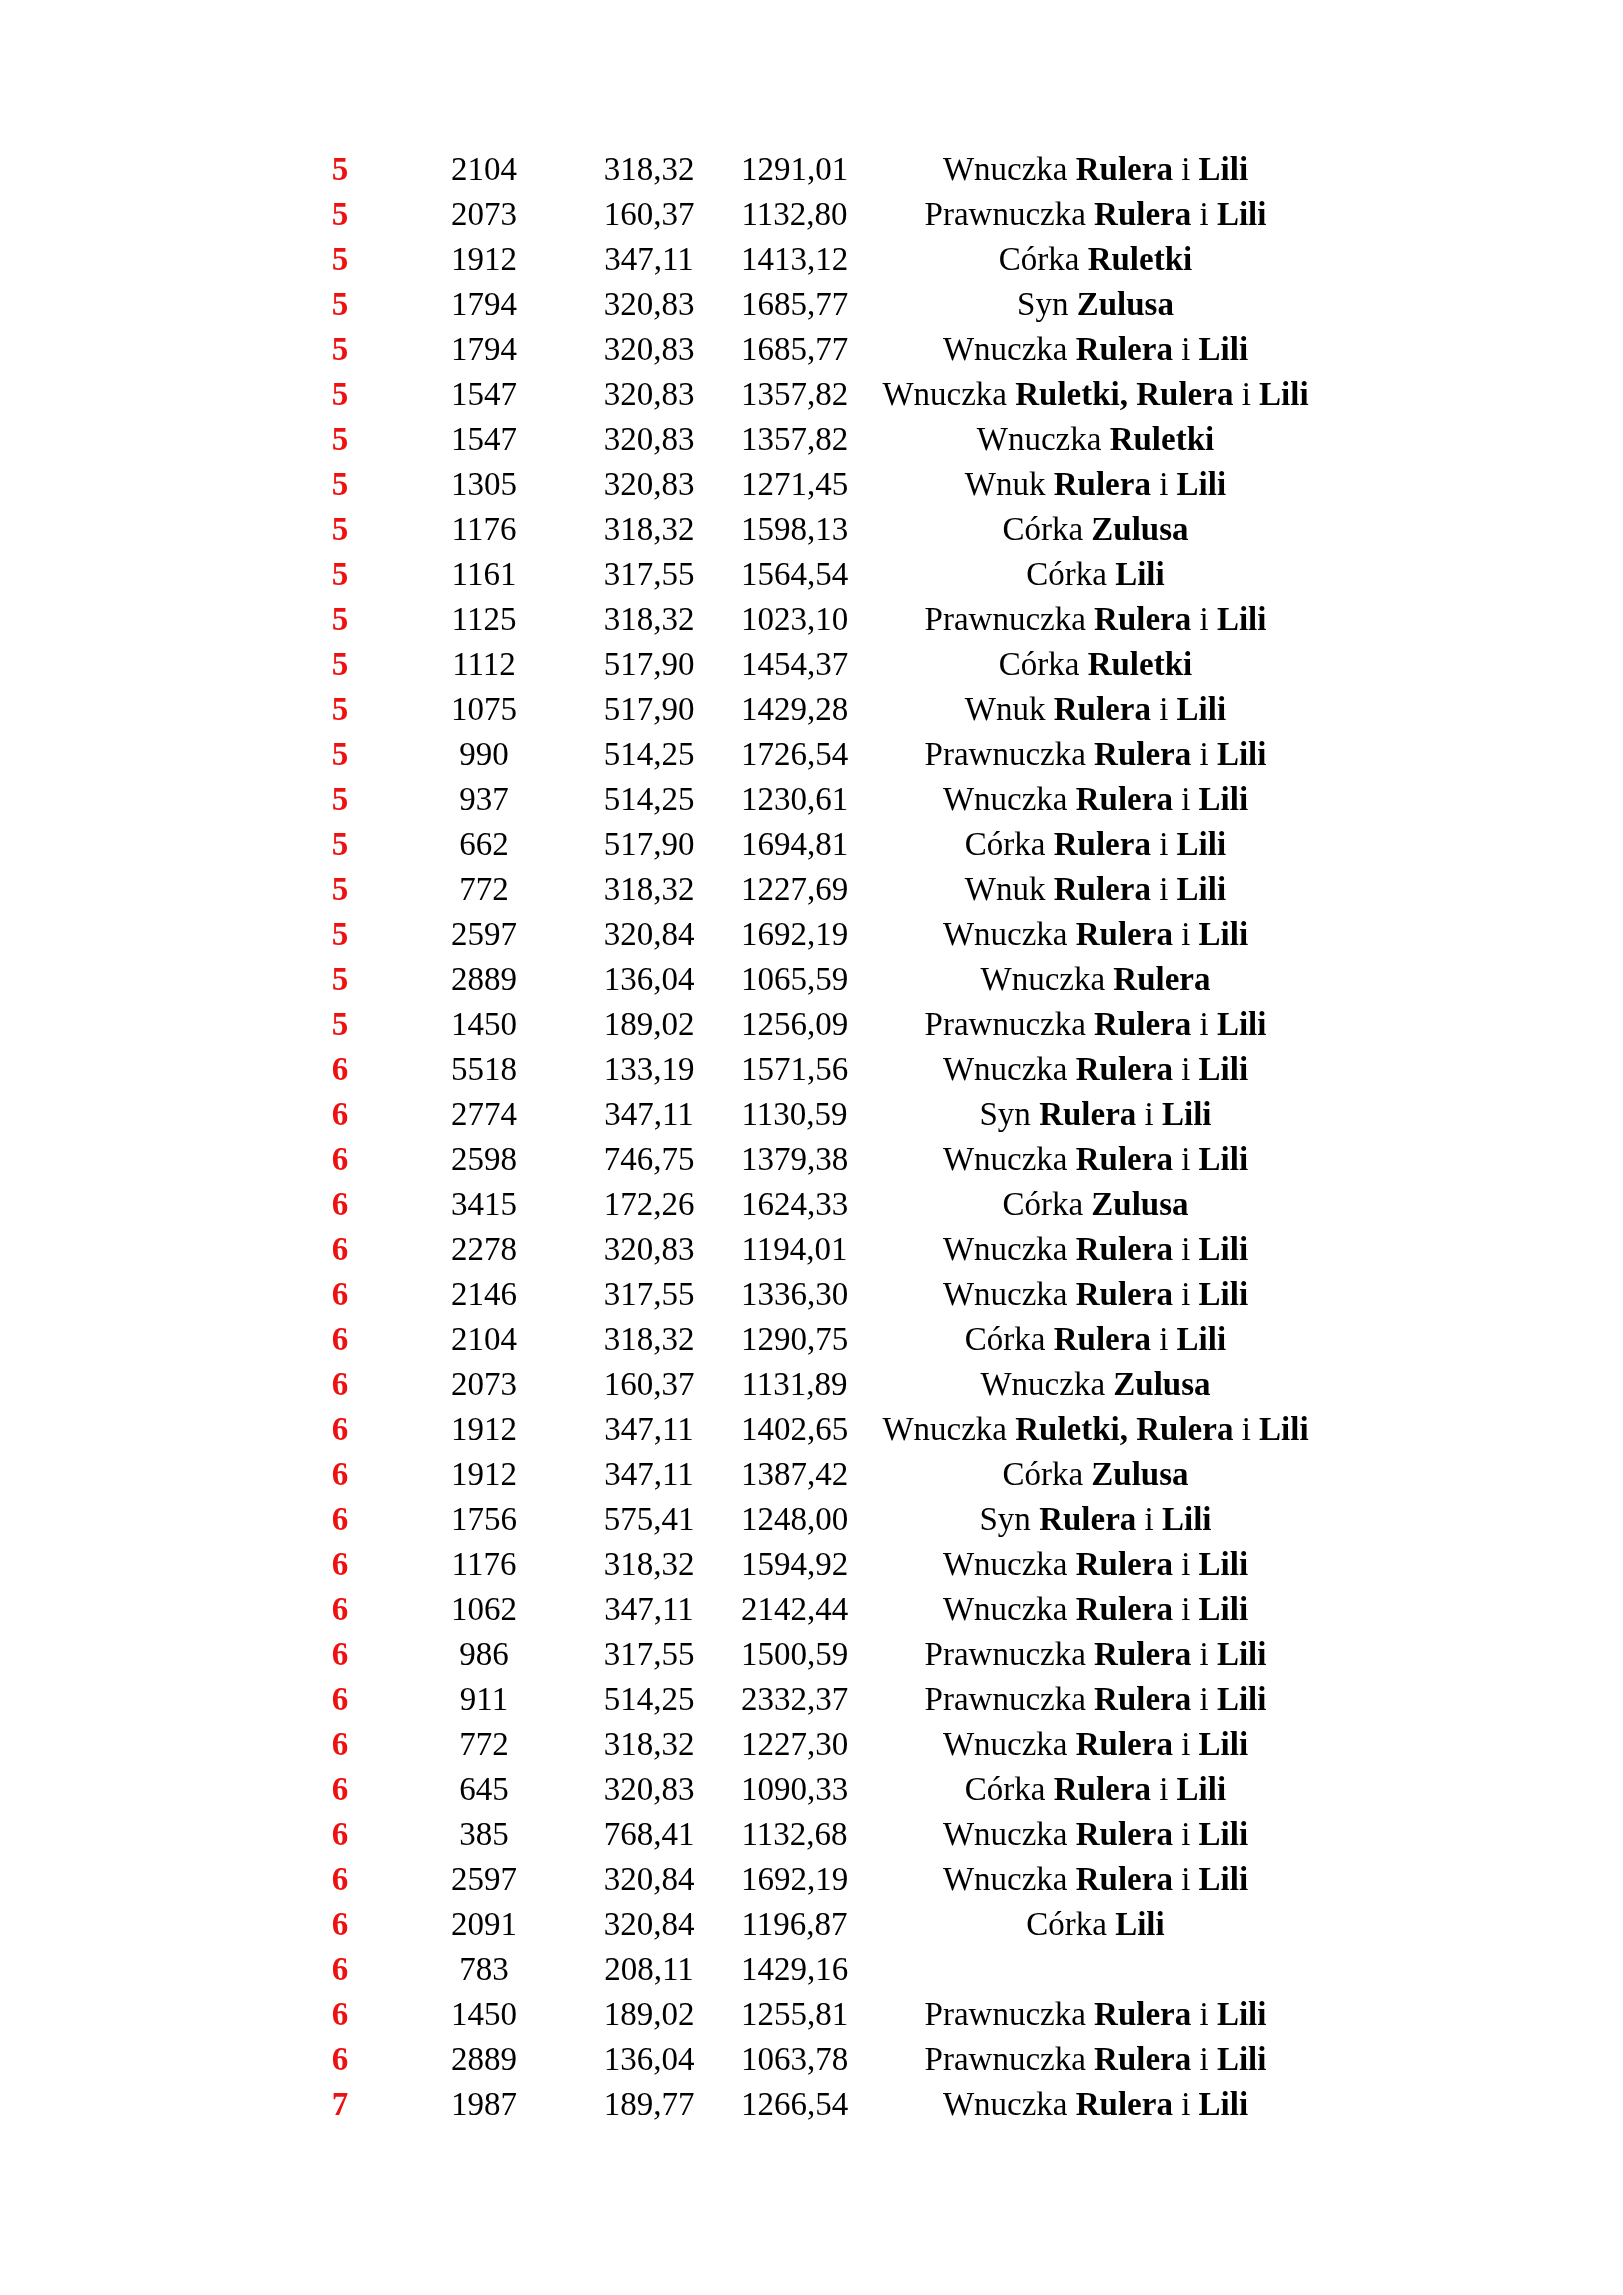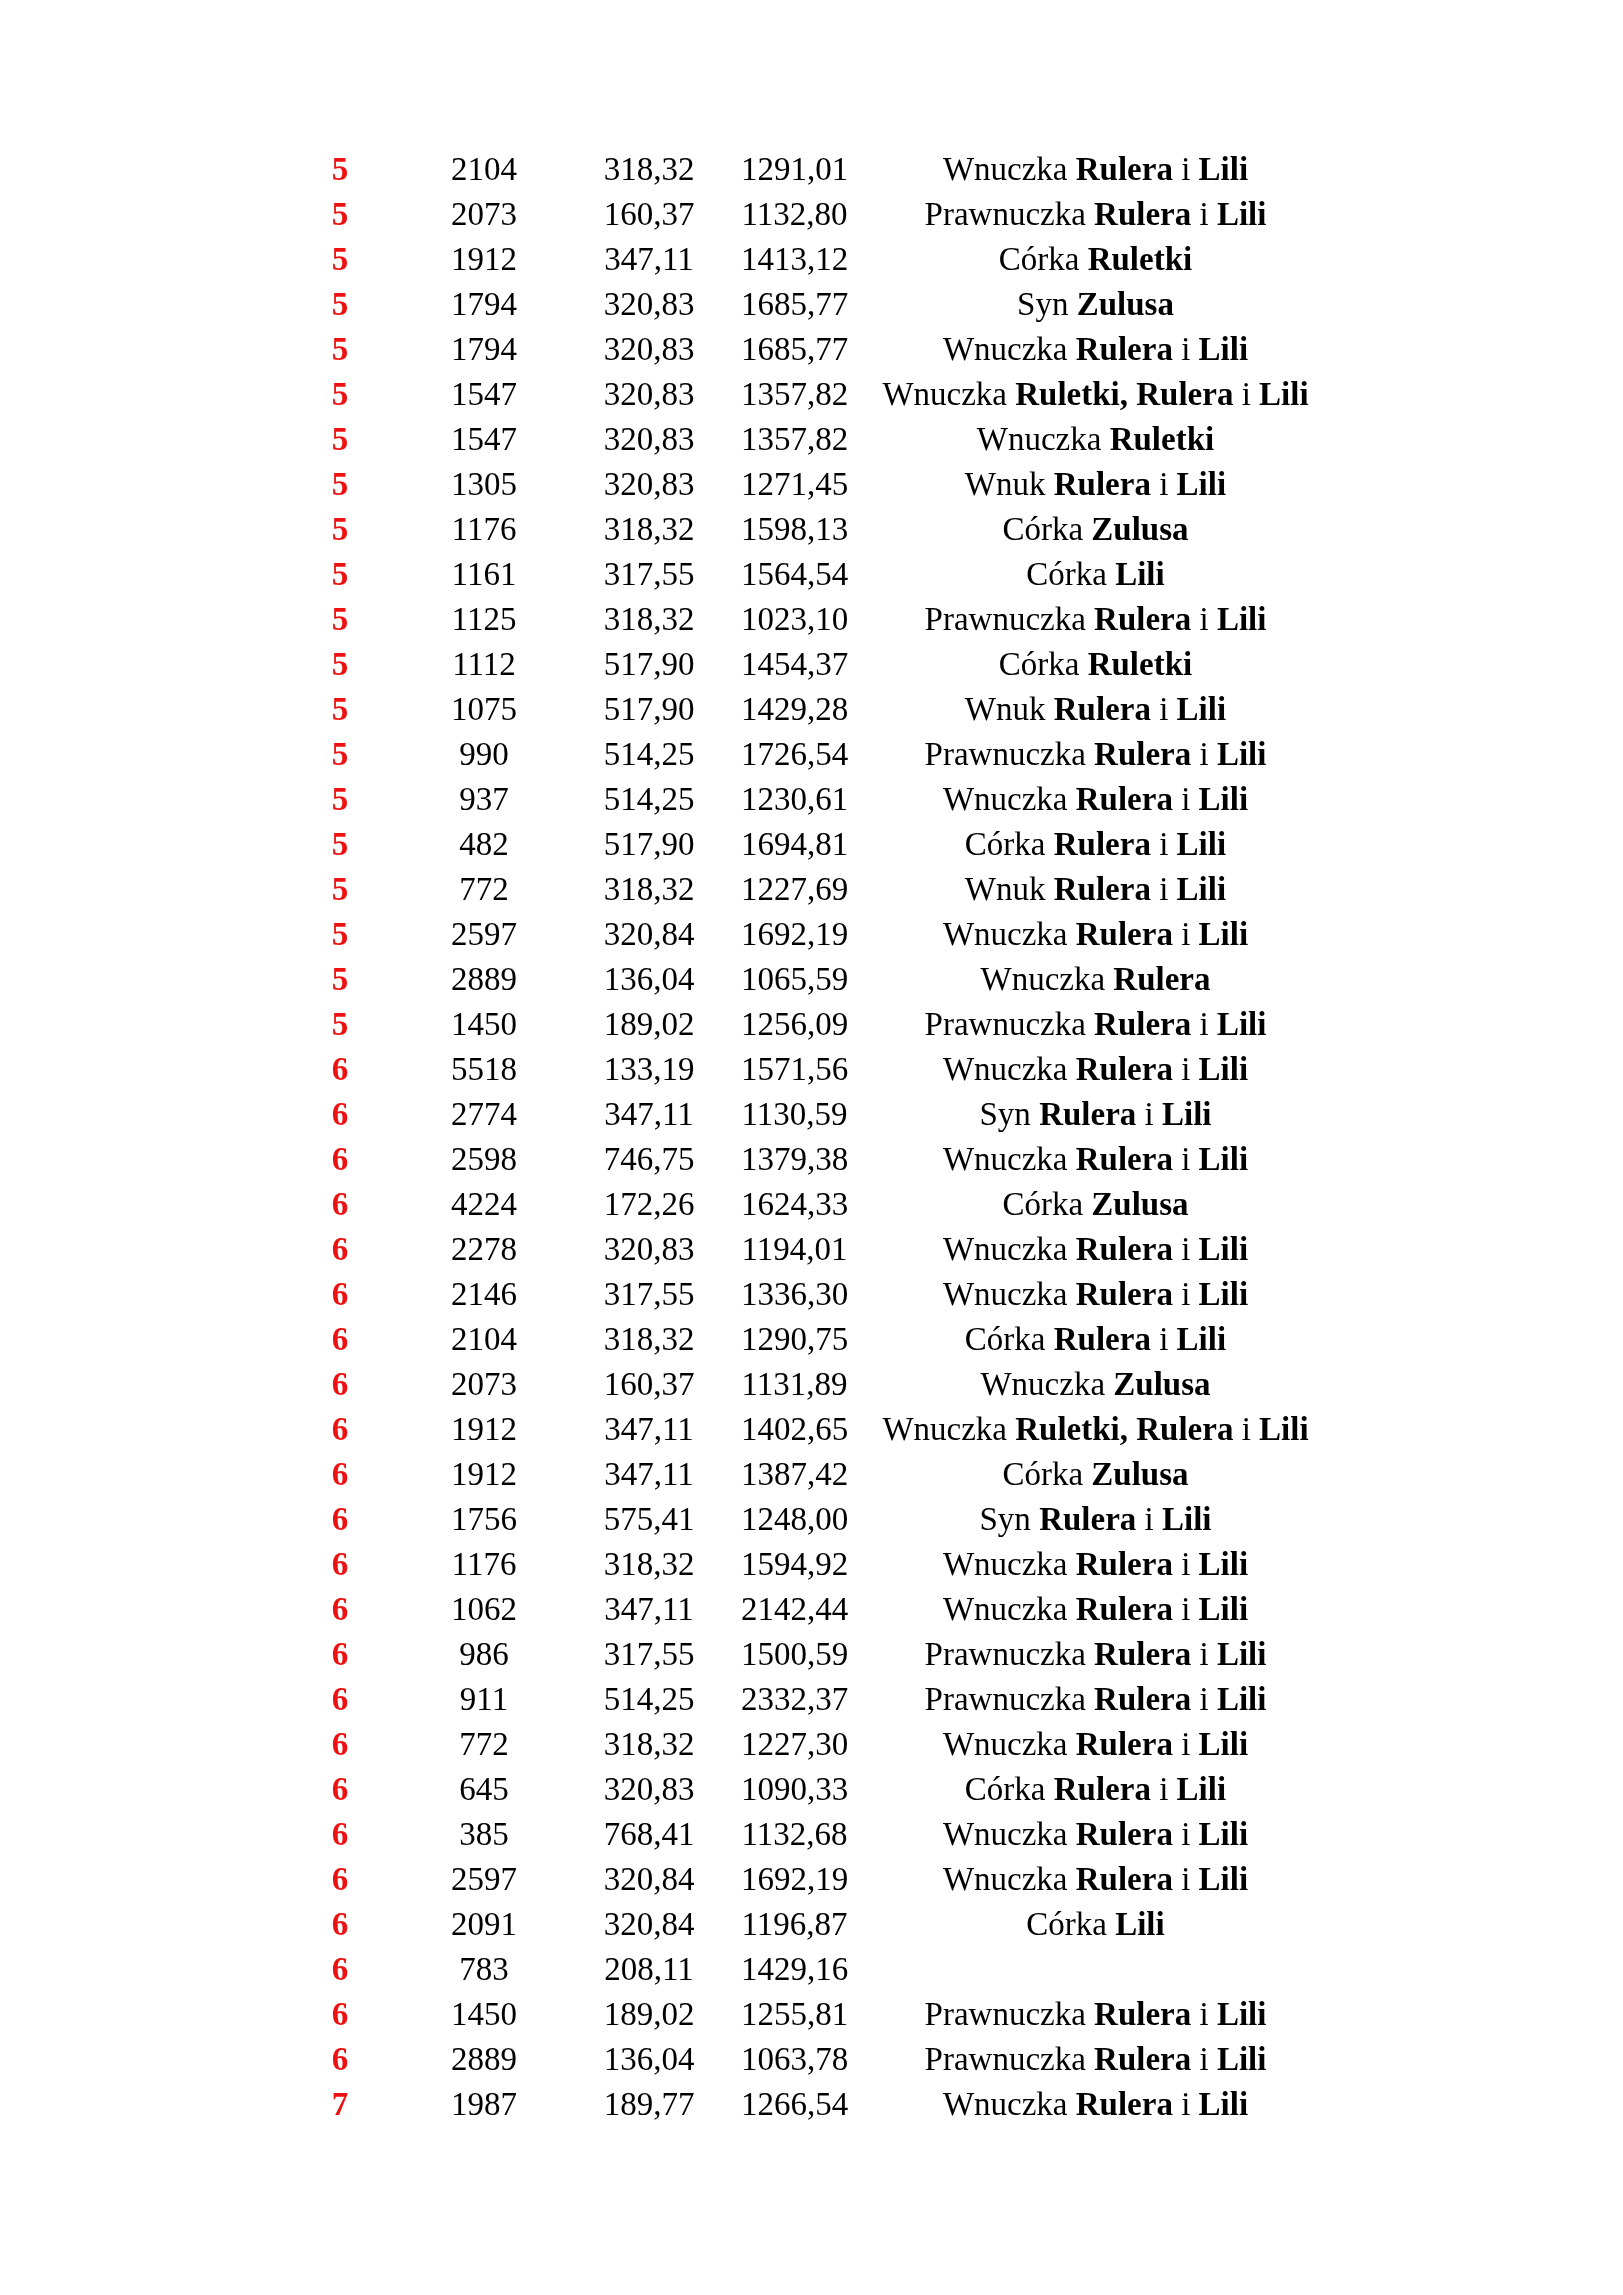--- a/index.html
+++ b/index.html
@@ -143,21 +143,21 @@
   <div class="row">
     <span class="cell gen">5</span>
     <span class="cell v1">937</span>
     <span class="cell v2">514,25</span>
     <span class="cell v3">1230,61</span>
     <span class="cell desc"><span>Wnuczka </span><b>Rulera</b><span> i </span><b>Lili</b></span>
   </div>
 
   <div class="row">
     <span class="cell gen">5</span>
-    <span class="cell v1">482</span>
+    <span class="cell v1">662</span>
     <span class="cell v2">517,90</span>
     <span class="cell v3">1694,81</span>
     <span class="cell desc"><span>Córka </span><b>Rulera</b><span> i </span><b>Lili</b></span>
   </div>
 
   <div class="row">
     <span class="cell gen">5</span>
     <span class="cell v1">772</span>
     <span class="cell v2">318,32</span>
     <span class="cell v3">1227,69</span>
@@ -207,21 +207,21 @@
   <div class="row">
     <span class="cell gen">6</span>
     <span class="cell v1">2598</span>
     <span class="cell v2">746,75</span>
     <span class="cell v3">1379,38</span>
     <span class="cell desc"><span>Wnuczka </span><b>Rulera</b><span> i </span><b>Lili</b></span>
   </div>
 
   <div class="row">
     <span class="cell gen">6</span>
-    <span class="cell v1">4224</span>
+    <span class="cell v1">3415</span>
     <span class="cell v2">172,26</span>
     <span class="cell v3">1624,33</span>
     <span class="cell desc"><span>Córka </span><b>Zulusa</b></span>
   </div>
 
   <div class="row">
     <span class="cell gen">6</span>
     <span class="cell v1">2278</span>
     <span class="cell v2">320,83</span>
     <span class="cell v3">1194,01</span>

